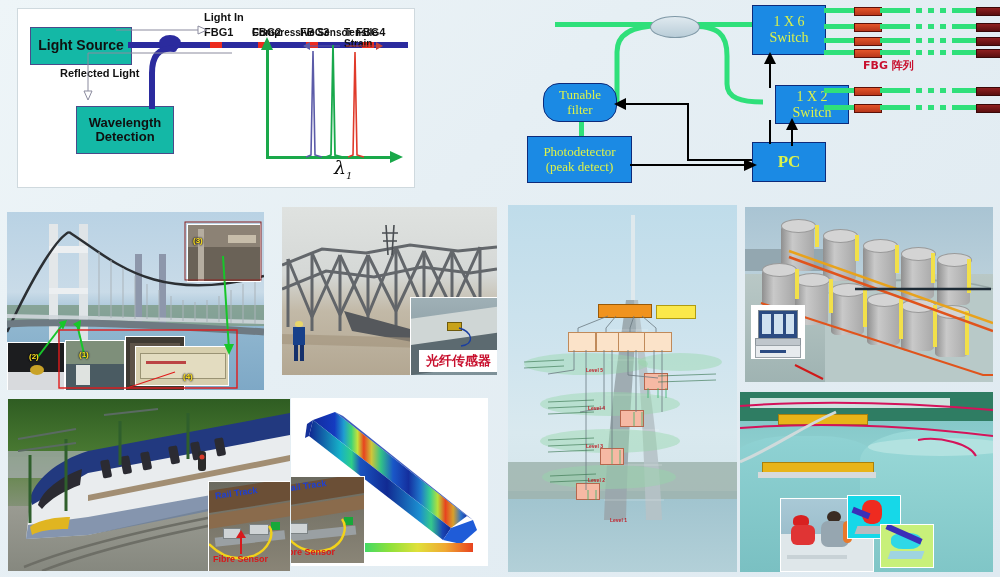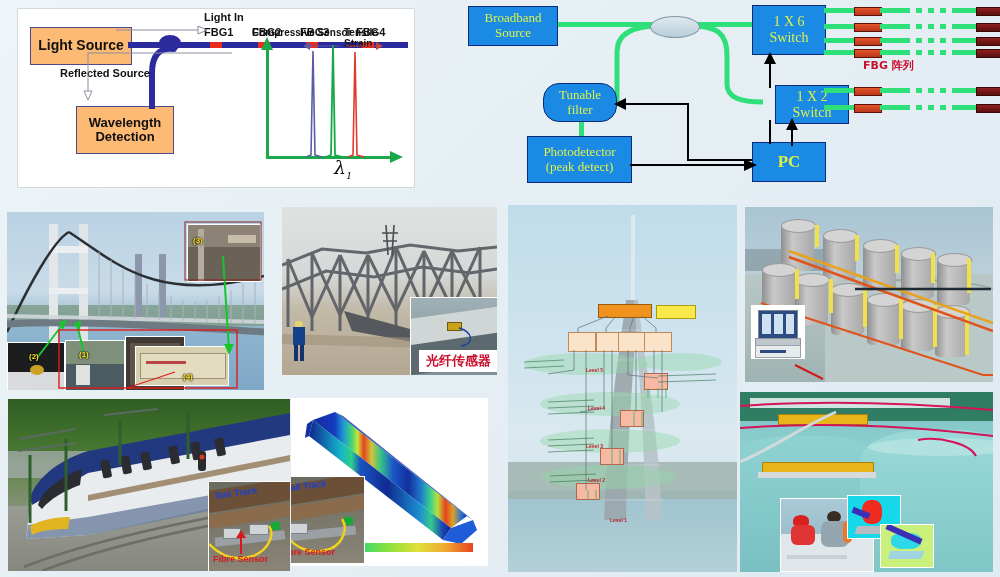--- a/index.html
+++ b/index.html
@@ -10,21 +10,21 @@
     position:relative;
   }
   .abs{position:absolute;}
 
   
   #fbg-principle{
     left:17px;top:8px;width:396px;height:178px;
     background:#ffffff;border:1px solid #cfd9de;
   }
   .greenbox{
-    position:absolute;background:#fdba74;border:1px solid #4a4a8a;
+    position:absolute;background:#14b8a6;border:1px solid #4a4a8a;
     color:#101010;font-weight:bold;display:flex;align-items:center;
     justify-content:center;text-align:center;line-height:1.1;
   }
   #light-source{left:12px;top:18px;width:100px;height:36px;font-size:14px;}
   #wavelength-detection{left:58px;top:97px;width:96px;height:46px;font-size:13px;}
   .fiber-main{position:absolute;background:#2b2b9e;}
   #fiber-horiz{left:110px;top:33px;width:280px;height:6px;}
   .fbg-tick{position:absolute;top:33px;width:12px;height:6px;background:#ec2b1f;}
   .fbg-label{position:absolute;top:17px;font-size:11px;font-weight:bold;color:#111;}
   #coupler-dot{left:141px;top:26px;width:22px;height:16px;border-radius:50%;background:#2b2b9e;}
@@ -123,21 +123,21 @@
   <div class="fbg-label" style="left:234px">FBG2</div>
   <div class="fbg-label" style="left:282px">FBG3</div>
   <div class="fbg-label" style="left:338px">FBG4</div>
 
   <div class="lightin-label" style="left:186px;top:2px">Light In</div>
   <svg class="abs" style="left:98px;top:16px;width:92px;height:10px" viewBox="0 0 92 10">
     <line x1="0" y1="5" x2="82" y2="5" stroke="#8b8b9e" stroke-width="1"></line>
     <polygon points="82,1 91,5 82,9" fill="none" stroke="#8b8b9e" stroke-width="1"></polygon>
   </svg>
 
-  <div class="lightin-label" style="left:42px;top:58px">Reflected Source</div>
+  <div class="lightin-label" style="left:42px;top:58px">Reflected Light</div>
   <svg class="abs" style="left:36px;top:40px;width:180px;height:54px" viewBox="0 0 180 54">
     <path d="M178,4 L34,4 L34,42" stroke="#8b8b9e" stroke-width="1" fill="none"></path>
     <polygon points="30,42 38,42 34,51" fill="none" stroke="#8b8b9e" stroke-width="1"></polygon>
   </svg>
 
   <div class="abs" id="spectrum">
     <div class="strain-label" style="left:6px;top:4px">Compressive Sensor</div>
     <div class="strain-label" style="left:98px;top:4px">Tensile Strain</div>
 
     <svg class="abs" style="left:56px;top:18px;width:38px;height:10px" viewBox="0 0 38 10">
@@ -178,23 +178,20 @@
   <div class="gfiber" style="left:238px;top:22px;width:62px;height:5px"></div>
   <svg class="abs" style="left:140px;top:22px;width:70px;height:80px" viewBox="0 0 70 80">
     <path d="M64,4 C40,4 22,10 22,30 L22,80" stroke="#2fe07a" stroke-width="5" fill="none"></path>
   </svg>
   <svg class="abs" style="left:230px;top:22px;width:80px;height:84px" viewBox="0 0 80 84">
     <path d="M4,4 C34,4 42,12 42,34 L42,62 C42,76 56,80 78,80" stroke="#2fe07a" stroke-width="5" fill="none"></path>
   </svg>
   <div class="gfiber" style="left:124px;top:100px;width:5px;height:42px"></div>
   <div class="abs" id="coupler-ellipse"></div>
 
-  <div class="bluebox" id="broadband-source">
-    <span><span>Broadband</span><br><span>Source</span></span>
-  </div>
   <div class="bluebox" id="tunable-filter">
     <span><span>Tunable</span><br><span>filter</span></span>
   </div>
   <div class="bluebox" id="photodetector">
     <span><span>Photodetector</span><br><span>(peak detect)</span></span>
   </div>
   <div class="bluebox" id="switch-1x4">
     <span><span>1 X 6</span><br><span>Switch</span></span>
   </div>
   <div class="bluebox" id="switch-1x2">

